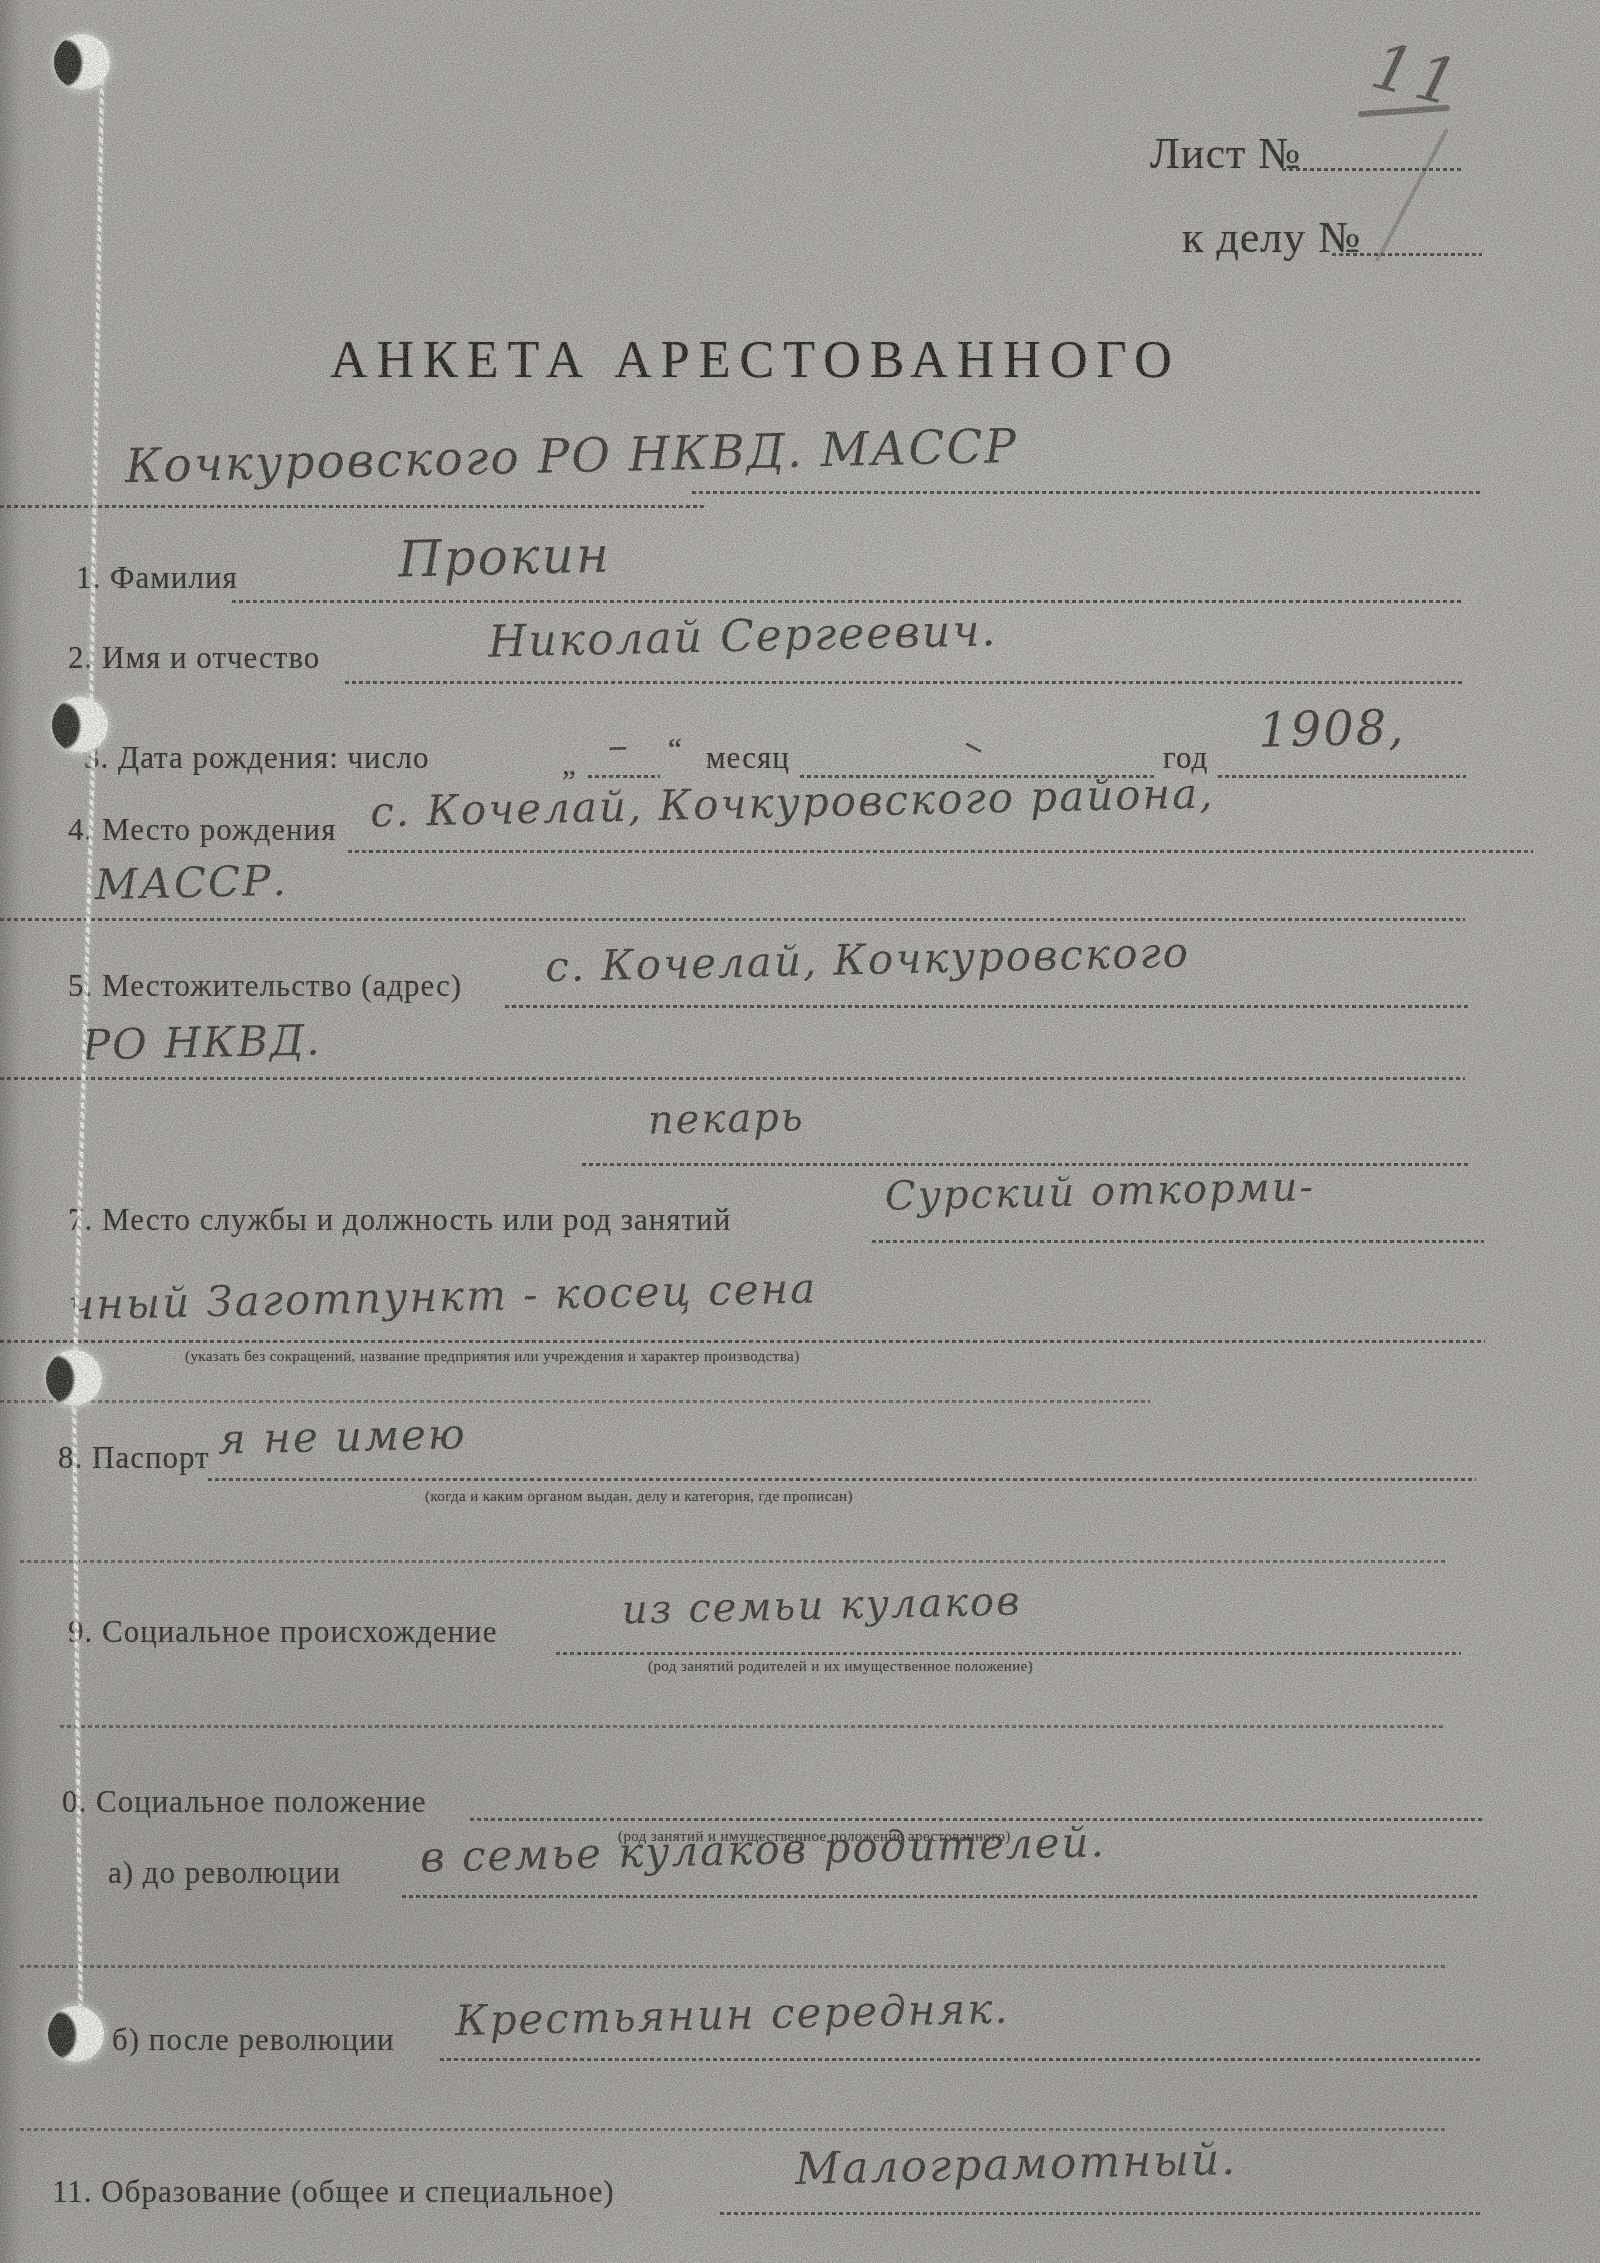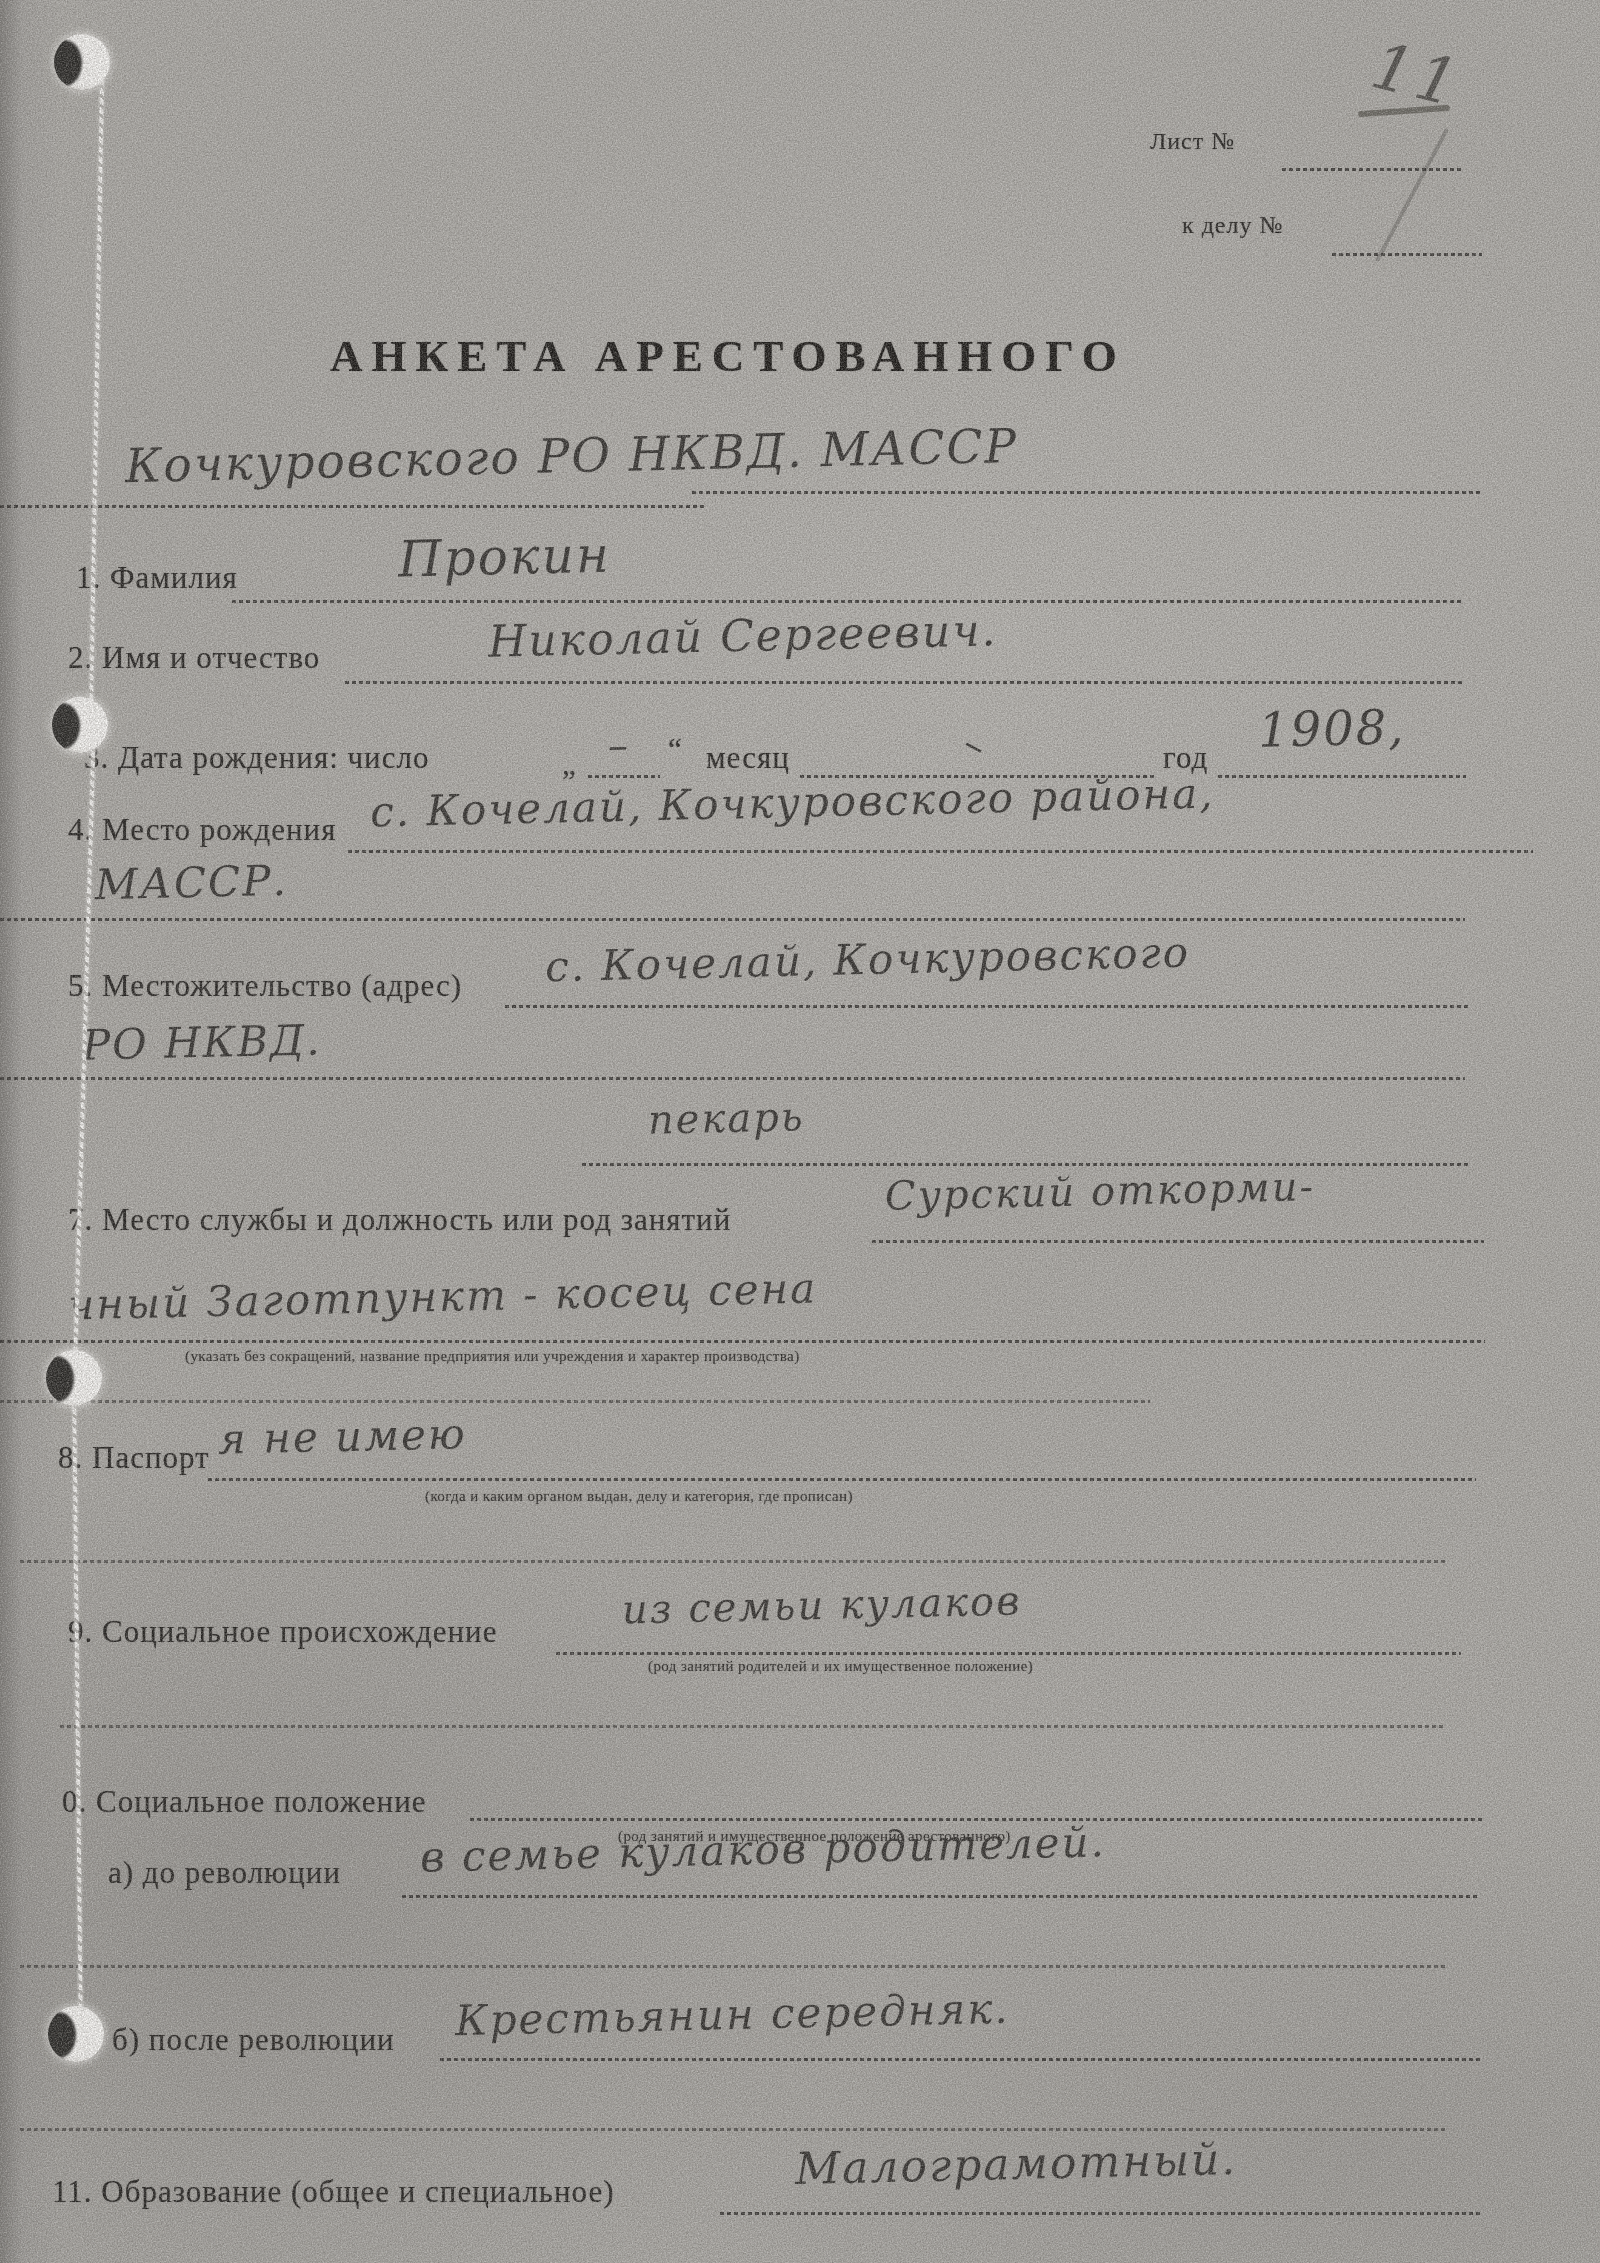--- a/index.html
+++ b/index.html
@@ -11,21 +11,21 @@
       radial-gradient(900px 700px at 15% 85%, rgba(120,118,115,0.40), rgba(120,118,115,0) 70%),
       radial-gradient(1000px 500px at 85% 95%, rgba(130,128,125,0.35), rgba(130,128,125,0) 75%),
       linear-gradient(90deg, #7d7b78 0px, #a09e9b 22px, #a9a7a3 60px, #aaa8a4 100%);
     background-color:#a7a5a1;
   }
   .grain { position:absolute; inset:0; width:100%; height:100%; pointer-events:none; }
   .lbl {
     position:absolute; color:#211f1d; font-size:31px; letter-spacing:1px;
     white-space:nowrap; text-shadow:0 0 1px rgba(30,28,26,0.55);
   }
-  .big { font-size:24px; }
+  .big { font-size:44px; }
   .hint {
     position:absolute; color:#2a2826; font-size:15px; letter-spacing:0.4px;
     white-space:nowrap; text-shadow:0 0 1px rgba(30,28,26,0.5);
   }
   .dot {
     position:absolute; height:3px; opacity:0.88;
     background:repeating-linear-gradient(90deg,#2d2b29 0 4px, rgba(45,43,41,0) 4px 7px);
   }
   .dot.faint { opacity:0.65; }
   .hw {
@@ -35,21 +35,21 @@
   }
   .pencil {
     position:absolute; font-family:"DejaVu Serif", serif; font-style:italic;
     color:#4c4a47; transform:rotate(14deg); letter-spacing:4px;
   }
   .pencil-stroke { position:absolute; height:6px; background:#57554f; opacity:0.8;
     border-radius:3px; transform:rotate(-4deg); }
   .pencil-tail { position:absolute; width:4px; background:#6b6965; opacity:0.6;
     transform:rotate(28deg); border-radius:2px; }
   .title {
-    position:absolute; color:#171513; font-size:45px; font-weight:bold;
+    position:absolute; color:#171513; font-size:52px; font-weight:normal;
     letter-spacing:9px; white-space:nowrap; text-shadow:0 0 1px rgba(20,18,16,0.6);
   }
   .hole {
     position:absolute; width:56px; height:56px; border-radius:50%; overflow:hidden;
     background:radial-gradient(circle at 62% 42%, #f6f5f3 0 58%, #dcdad6 80%, #c4c2be 100%);
     box-shadow:0 0 6px 3px rgba(235,234,231,0.55);
   }
   .hole::before {
     content:""; position:absolute; left:-6px; top:6px; width:34px; height:46px;
     border-radius:50%; background:#262523; filter:blur(1px);

